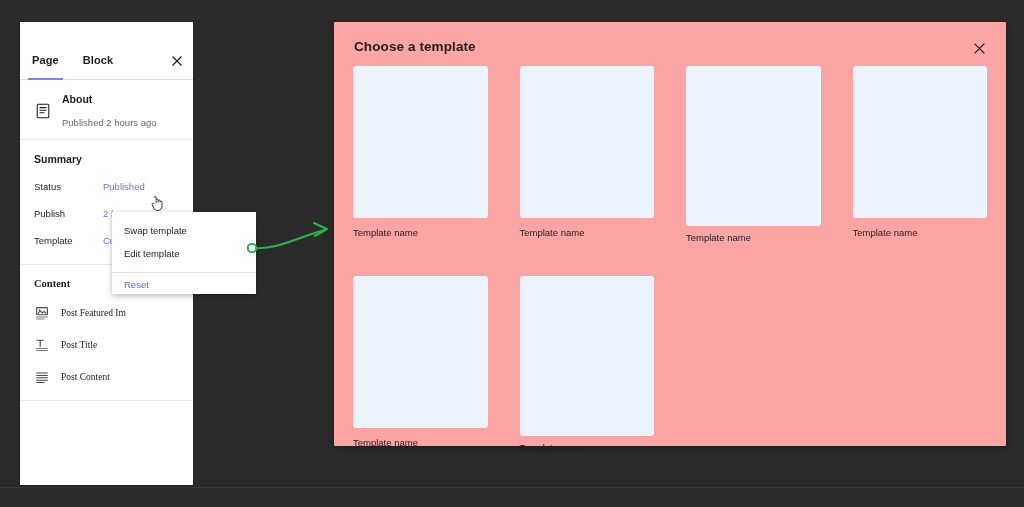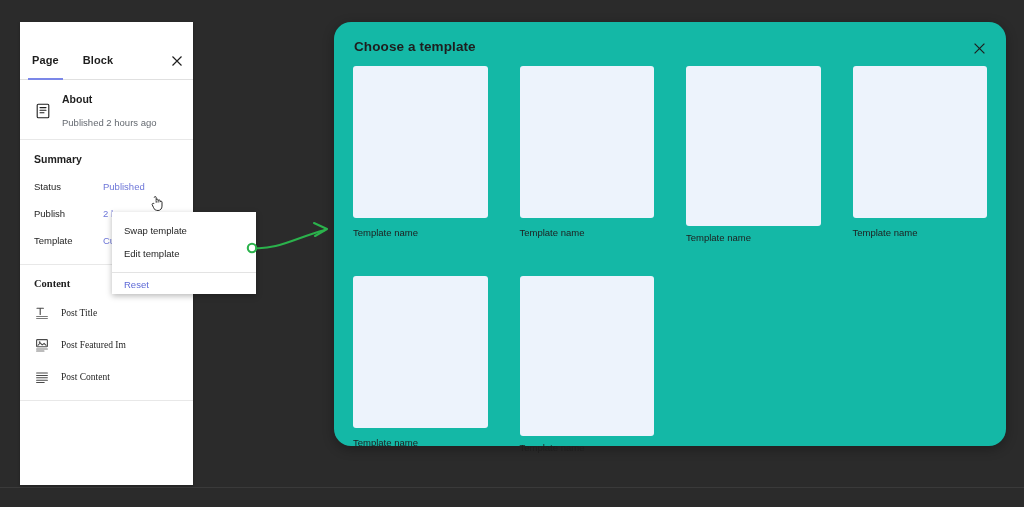--- a/index.html
+++ b/index.html
@@ -204,22 +204,22 @@
     pointer-events: none;
   }
 
   
   #modal {
     position: absolute;
     left: 334px;
     top: 22px;
     width: 672px;
     height: 424px;
-    background: #14b8a6;
-    border-radius: 17px;
+    background: #fca5a5;
+    border-radius: 1px;
     box-shadow: 0 3px 12px rgba(0,0,0,0.30);
     z-index: 10;
   }
   #modal-header {
     position: relative;
     height: 44px;
   }
   #modal-title {
     position: absolute;
     left: 20px;
@@ -312,46 +312,46 @@
     </div>
 
     <div class="kv-row">
       <div class="kv-key">Template</div>
       <div class="kv-val">Custom Template</div>
     </div>
   </div>
 
   <div id="content-block">
     <div class="section-title">Content</div>
-
-    <div class="content-item">
-      <div class="content-icon">
-        <svg width="16" height="16" viewBox="0 0 16 16" fill="none">
-          <path d="M3 3.2h6.4 M6.2 3.2v6.2" stroke="#4a4a4a" stroke-width="1.15" stroke-linecap="round"></path>
-          <path d="M2.6 11.4h10.8 M2.6 13.5h10.8" stroke="#7a7a7a" stroke-width="1.05" stroke-linecap="round"></path>
-        </svg>
-      </div>
-      <div class="content-label">Post Title</div>
-    </div>
 
     <div class="content-item">
       <div class="content-icon">
         <svg width="16" height="16" viewBox="0 0 16 16" fill="none">
           <rect x="2.6" y="2.6" width="10.8" height="7.2" rx="0.8" stroke="#4a4a4a" stroke-width="1.1"></rect>
           <path d="M3.6 8.6l2.6-2.6 2 1.9 1.9-1.6 2.3 2.3" stroke="#4a4a4a" stroke-width="1.05" stroke-linejoin="round" fill="none"></path>
           <circle cx="5.6" cy="5.1" r="0.85" fill="#4a4a4a"></circle>
           <path d="M2.6 12h10.8 M2.6 14h7.4" stroke="#7a7a7a" stroke-width="1.05" stroke-linecap="round"></path>
         </svg>
       </div>
       <div class="content-label">Post Featured Im</div>
     </div>
 
     <div class="content-item">
       <div class="content-icon">
         <svg width="16" height="16" viewBox="0 0 16 16" fill="none">
+          <path d="M3 3.2h6.4 M6.2 3.2v6.2" stroke="#4a4a4a" stroke-width="1.15" stroke-linecap="round"></path>
+          <path d="M2.6 11.4h10.8 M2.6 13.5h10.8" stroke="#7a7a7a" stroke-width="1.05" stroke-linecap="round"></path>
+        </svg>
+      </div>
+      <div class="content-label">Post Title</div>
+    </div>
+
+    <div class="content-item">
+      <div class="content-icon">
+        <svg width="16" height="16" viewBox="0 0 16 16" fill="none">
           <path d="M2.6 4h10.8 M2.6 6.4h10.8 M2.6 8.8h10.8 M2.6 11.2h10.8 M2.6 13.4h7.6" stroke="#4a4a4a" stroke-width="1.05" stroke-linecap="round"></path>
         </svg>
       </div>
       <div class="content-label">Post Content</div>
     </div>
   </div>
 
 </div>
 
 <div id="dropdown">

